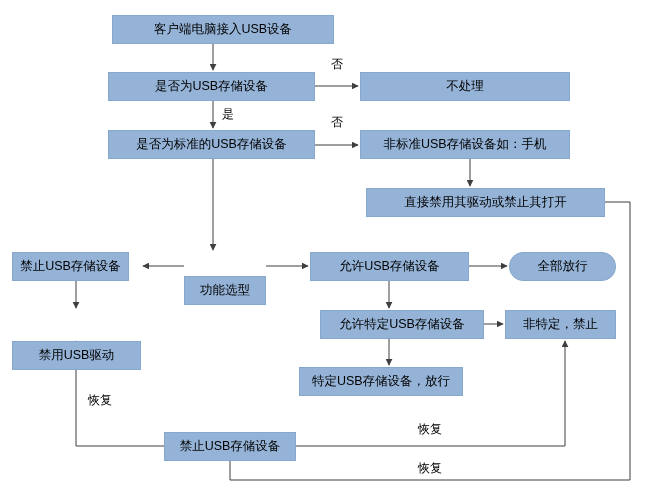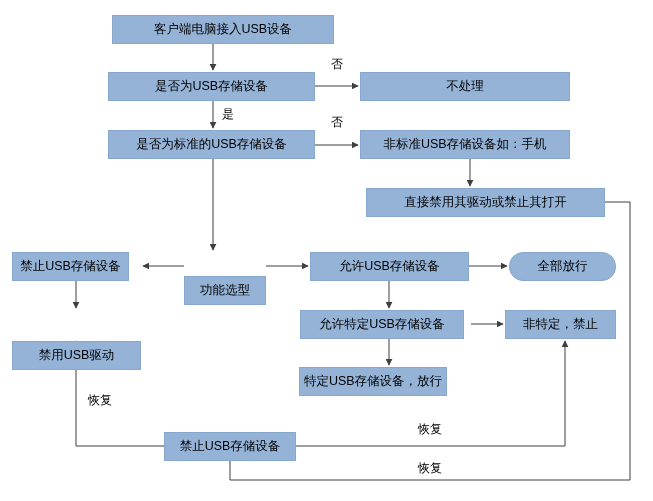--- a/index.html
+++ b/index.html
@@ -78,23 +78,23 @@
   <div class="node" style="left:108px; top:72px;  width:207px;">是否为USB存储设备</div>
   <div class="node" style="left:360px; top:72px;  width:210px;">不处理</div>
   <div class="node" style="left:108px; top:130px; width:207px;">是否为标准的USB存储设备</div>
   <div class="node" style="left:360px; top:130px; width:210px;">非标准USB存储设备如：手机</div>
   <div class="node" style="left:366px; top:188px; width:239px;font-family:Liberation Serif, serif;">直接禁用其驱动或禁止其打开</div>
   <div class="node" style="left:184px; top:252px; width:82px;margin-top:24px;">功能选型</div>
   <div class="node" style="left:12px;  top:252px; width:117px;">禁止USB存储设备</div>
   <div class="node" style="left:310px; top:252px; width:159px;">允许USB存储设备</div>
   <div class="node" style="left:509px; top:252px; width:107px;border-radius:14px;">全部放行</div>
   <div class="node" style="left:12px;  top:310px; width:129px;margin-top:31px;">禁用USB驱动</div>
-  <div class="node" style="left:300px; top:310px; width:164px;">允许特定USB存储设备</div>
+  <div class="node" style="left:320px; top:310px; width:164px;">允许特定USB存储设备</div>
   <div class="node" style="left:505px; top:310px; width:111px;">非特定，禁止</div>
-  <div class="node" style="left:299px; top:367px; width:148px;">特定USB存储设备，放行</div>
+  <div class="node" style="left:299px; top:367px; width:164px;">特定USB存储设备，放行</div>
   <div class="node" style="left:164px; top:432px; width:132px;">禁止USB存储设备</div>
 
   <span class="edge-label" style="left:331px; top:56px;">否</span>
   <span class="edge-label" style="left:222px; top:106px;">是</span>
   <span class="edge-label" style="left:331px; top:114px;">否</span>
   <span class="edge-label" style="left:88px;  top:392px;">恢复</span>
   <span class="edge-label" style="left:418px; top:421px;">恢复</span>
   <span class="edge-label" style="left:418px; top:460px;">恢复</span>
 
 </div>

